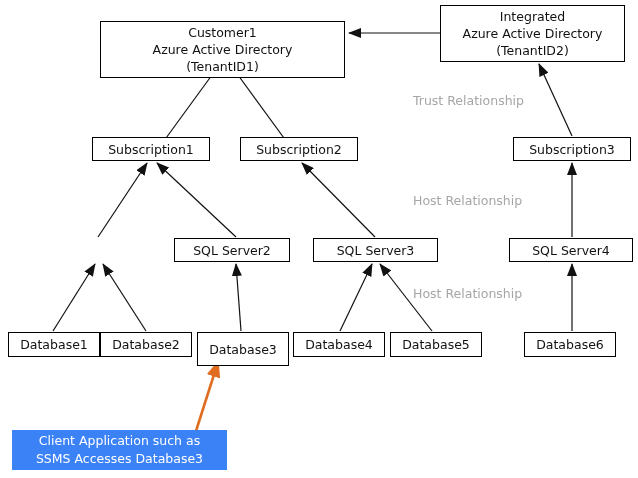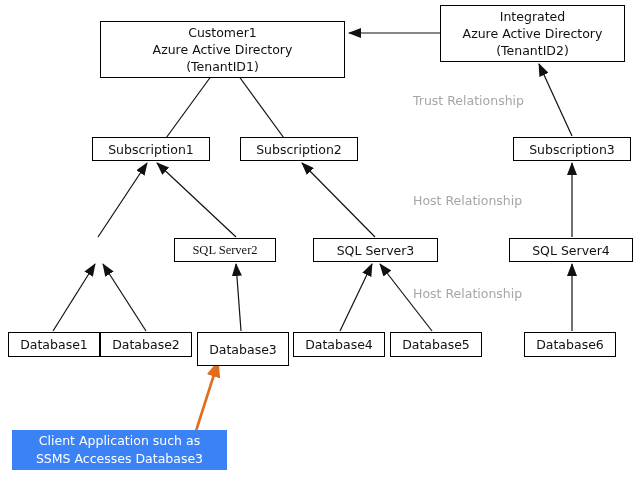--- a/index.html
+++ b/index.html
@@ -21,21 +21,21 @@
     border:none;color:#ffffff;display:flex;align-items:center;justify-content:center;
     text-align:center;font-size:12.5px;line-height:18px;white-space:pre-line;
   }
   
   .n-customer-aad{left:100px;top:5px;width:245px;height:57px;margin-top:16px;}
   .n-integrated-aad{left:440px;top:5px;width:185px;height:57px;}
   .n-subscription1{left:92px;top:137px;width:118px;height:24px;}
   .n-subscription2{left:240px;top:137px;width:118px;height:24px;}
   .n-subscription3{left:513px;top:137px;width:118px;height:24px;}
   .n-sql-server1{left:35px;top:238px;width:123px;height:24px;}
-  .n-sql-server2{left:174px;top:238px;width:102px;height:24px;font-family:Liberation Serif, serif;}
+  .n-sql-server2{left:174px;top:238px;width:116px;height:24px;}
   .n-sql-server3{left:313px;top:238px;width:125px;height:24px;}
   .n-sql-server4{left:509px;top:238px;width:124px;height:24px;}
   .n-database1{left:8px;top:332px;width:92px;height:25px;}
   .n-database2{left:100px;top:332px;width:92px;height:25px;}
   .n-database3{left:197px;top:332px;width:92px;height:34px;}
   .n-database4{left:293px;top:332px;width:92px;height:25px;}
   .n-database5{left:390px;top:332px;width:92px;height:25px;}
   .n-database6{left:524px;top:332px;width:92px;height:25px;}
   .n-note{left:12px;top:430px;width:215px;height:40px;}
   .l-trust{left:413px;top:93px;}

